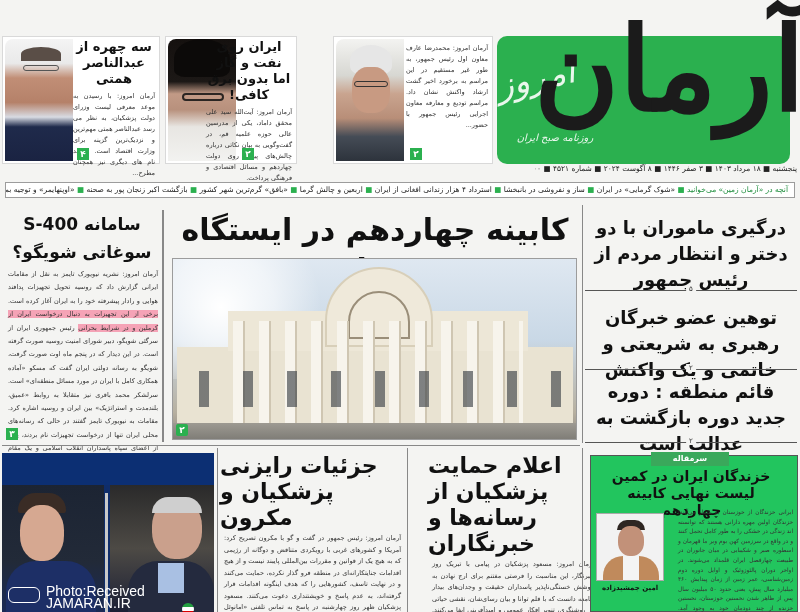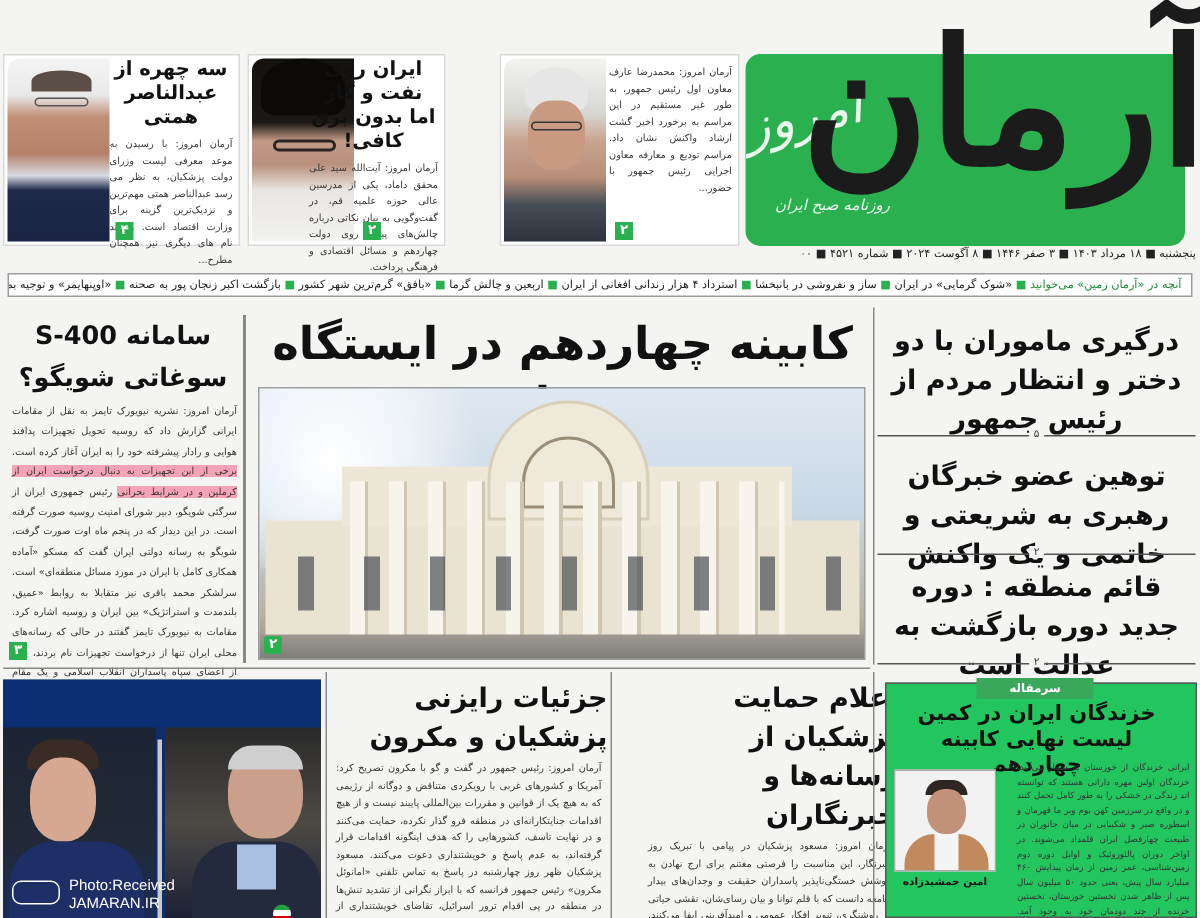--- a/index.html
+++ b/index.html
@@ -104,21 +104,21 @@
     .lcol .body {
       font-size: 6.5px; line-height: 13.4px; color: #333; text-align: justify; padding: 2px 4px 0 6px;
     }
     .hl { background: #f5a3b6; }
 
     
     .story {
       position: absolute; top: 447px; height: 165px;
     }
     .story .head {
-      font-weight: bold; font-size: 18px; line-height: 26px; text-align: right; color: #111;
+      font-weight: bold; font-size: 22px; line-height: 26px; text-align: left; color: #111;
     }
     .story .body {
       font-size: 6.5px; line-height: 11.5px; color: #333; text-align: justify; padding: 2px 4px 0 4px;
     }
 
     .bot-photo {
       position: absolute; left: 2px; top: 453px; width: 212px; height: 159px;
       background: #0f2d6a; overflow: hidden;
     }
 
@@ -267,21 +267,21 @@
   <div style="position:absolute;left:4px;top:108px;width:90px;height:51px;border-radius:30px 30px 0 0;background:#1d2f66;"></div>
 
   <div style="position:absolute;left:103px;top:40px;width:3px;height:119px;background:#c9c9c9;"></div>
 
   <div style="position:absolute;left:108px;top:32px;width:104px;height:127px;background:linear-gradient(180deg,#2a2a2a 0%,#4d4a45 50%,#1c2035 100%);"></div>
   <div style="position:absolute;left:150px;top:46px;width:50px;height:60px;border-radius:45%;background:#caa08c;"></div>
   <div style="position:absolute;left:150px;top:44px;width:50px;height:16px;border-radius:25px 25px 0 0;background:#cfcfcf;"></div>
   <div style="position:absolute;left:126px;top:108px;width:86px;height:51px;border-radius:30px 30px 0 0;background:#242a3e;"></div>
   <div style="position:absolute;left:156px;top:110px;width:26px;height:30px;background:#a9c0e3;"></div>
 
-  <div style="position:absolute;left:44px;top:132px;font-family:'Liberation Sans',sans-serif;font-size:10px;color:#fff;direction:ltr;line-height:12px;text-align:left;">
+  <div style="position:absolute;left:44px;top:132px;font-family:'Liberation Sans',sans-serif;font-size:14px;color:#fff;direction:ltr;line-height:12px;text-align:left;">
     <div>Photo:Received</div>
     <div>JAMARAN.IR</div>
   </div>
   <div style="position:absolute;left:6px;top:134px;width:32px;height:16px;border:1px solid #fff;border-radius:6px;"></div>
   <div style="position:absolute;left:180px;top:150px;width:12px;height:12px;border-radius:50%;background:linear-gradient(180deg,#239f40 0 33%,#fff 33% 66%,#da0000 66%);"></div>
 </div>
 
 <div class="vline" style="left:217px;top:448px;height:164px;"></div>
 <div class="story" style="left:220px;width:185px;">
   <div class="head" style="margin-top:6px;">جزئیات رایزنی پزشکیان و مکرون</div>

